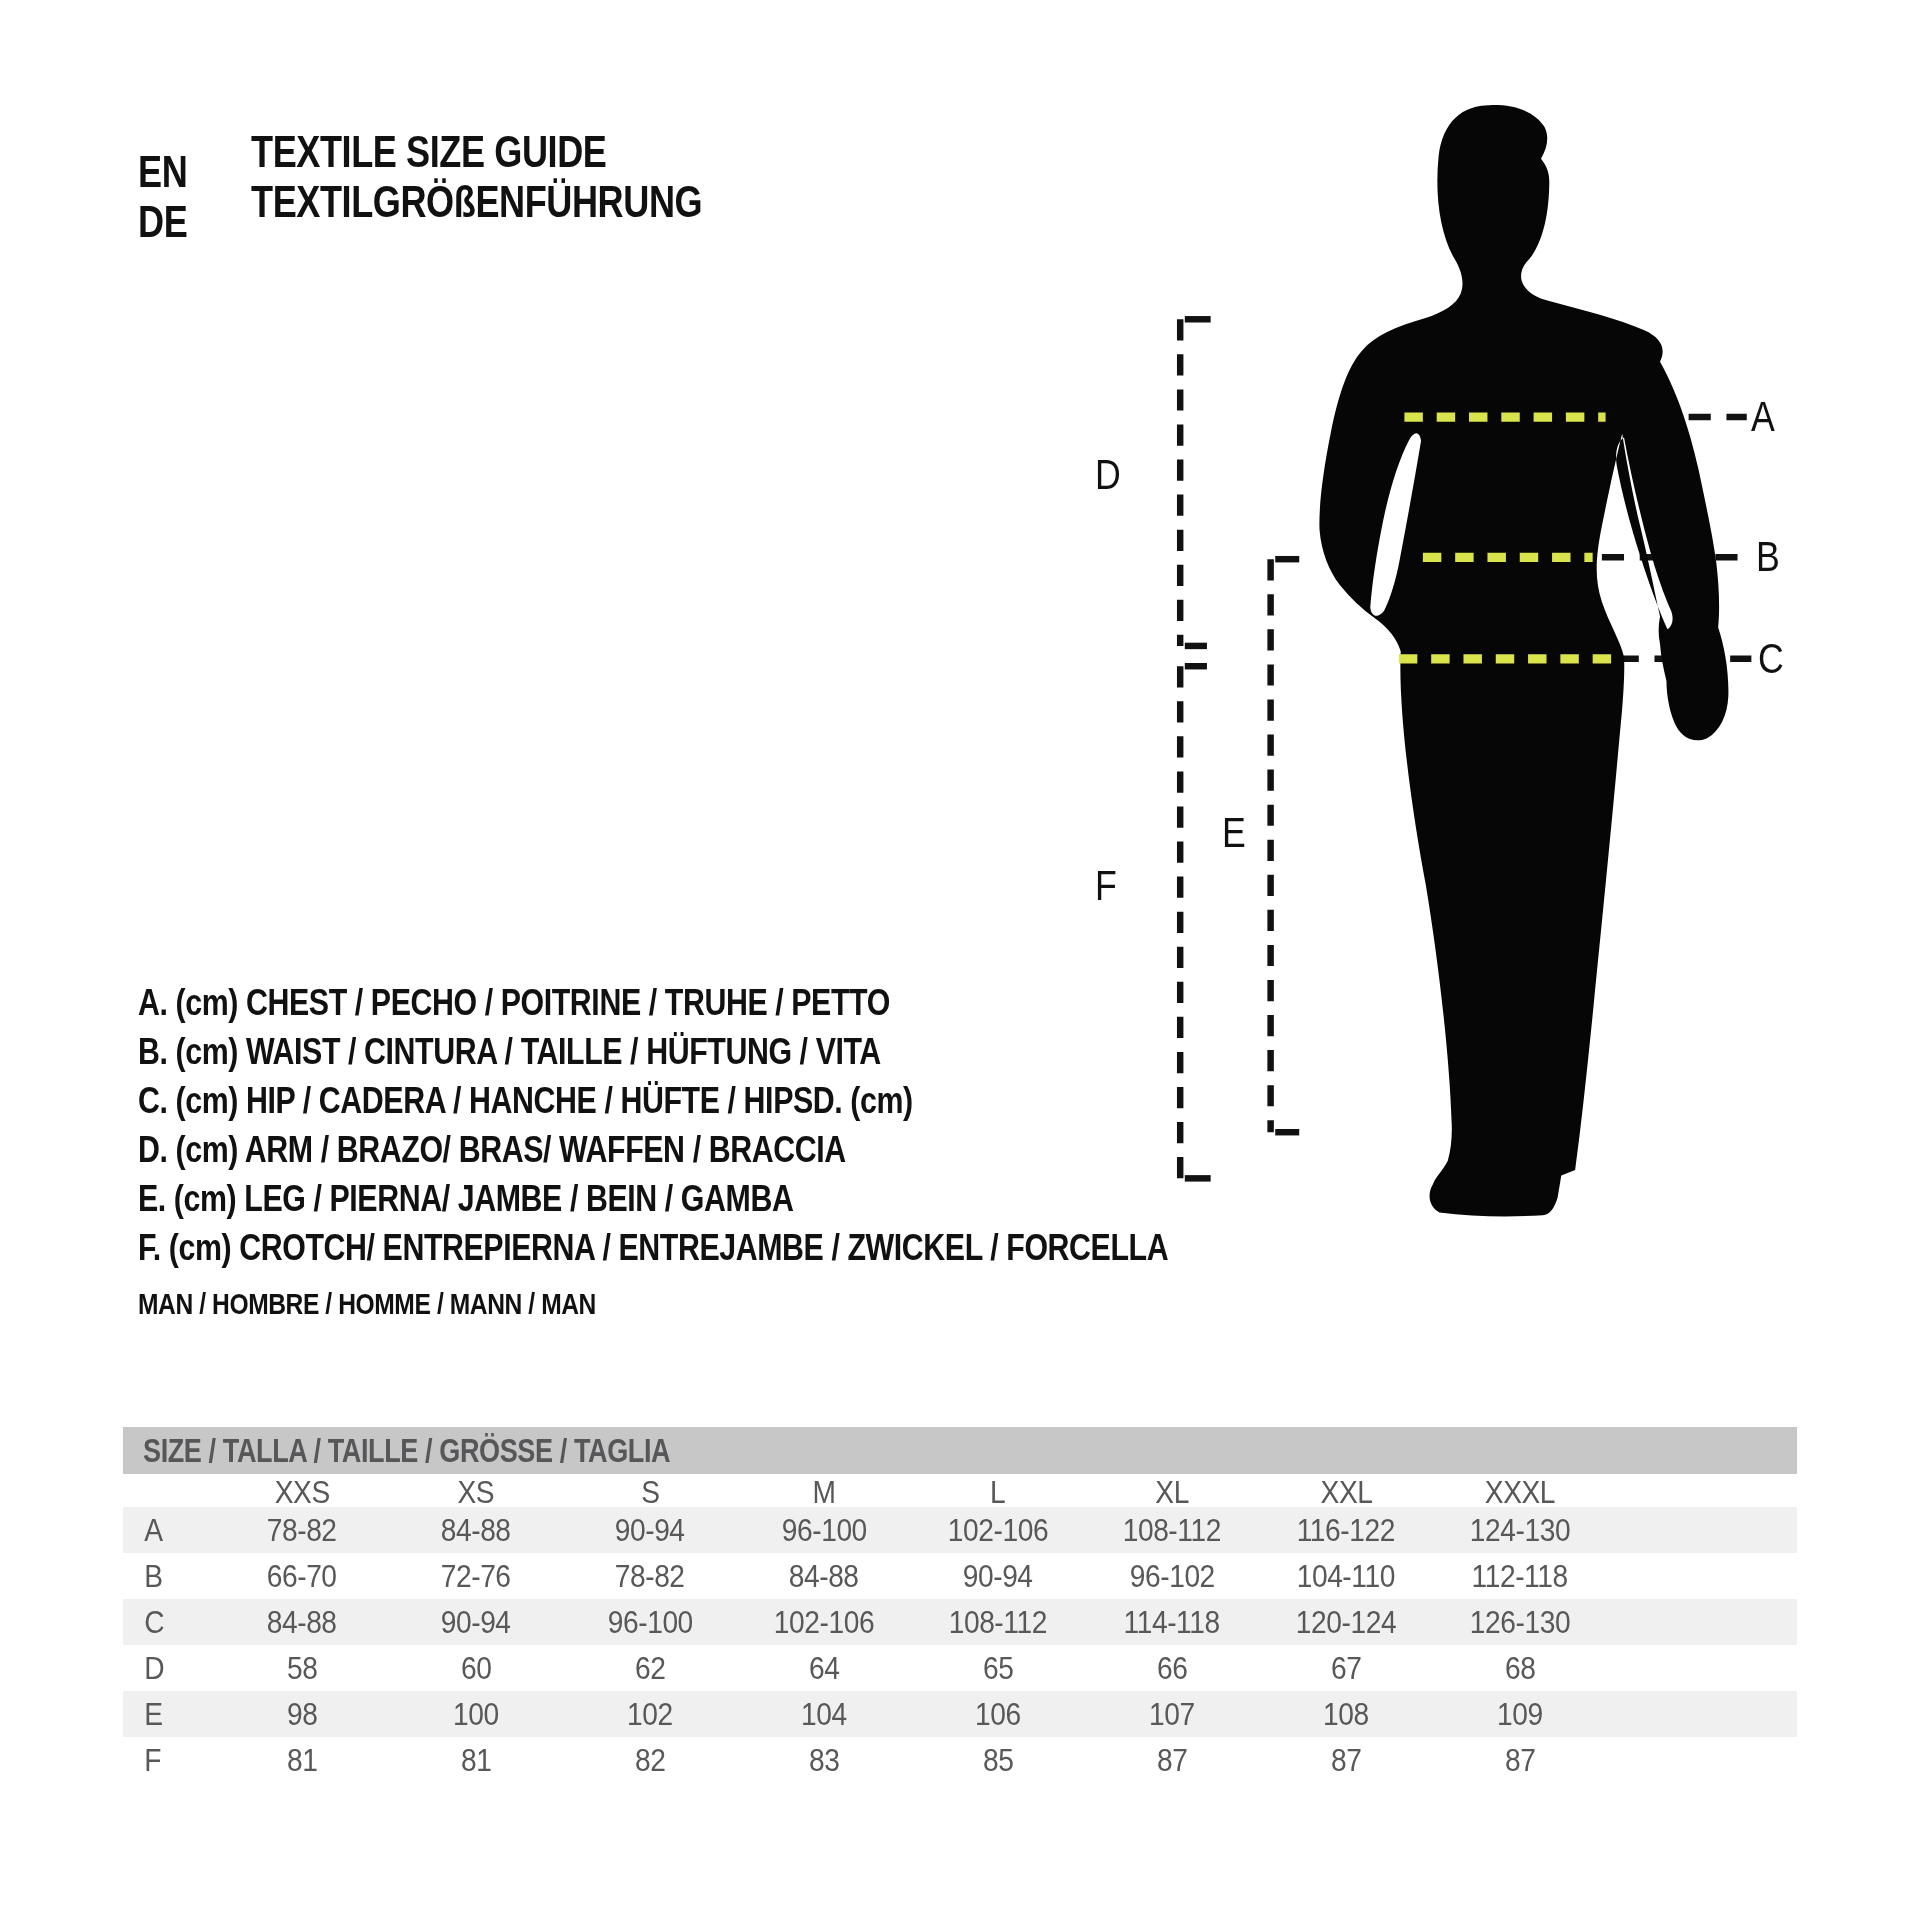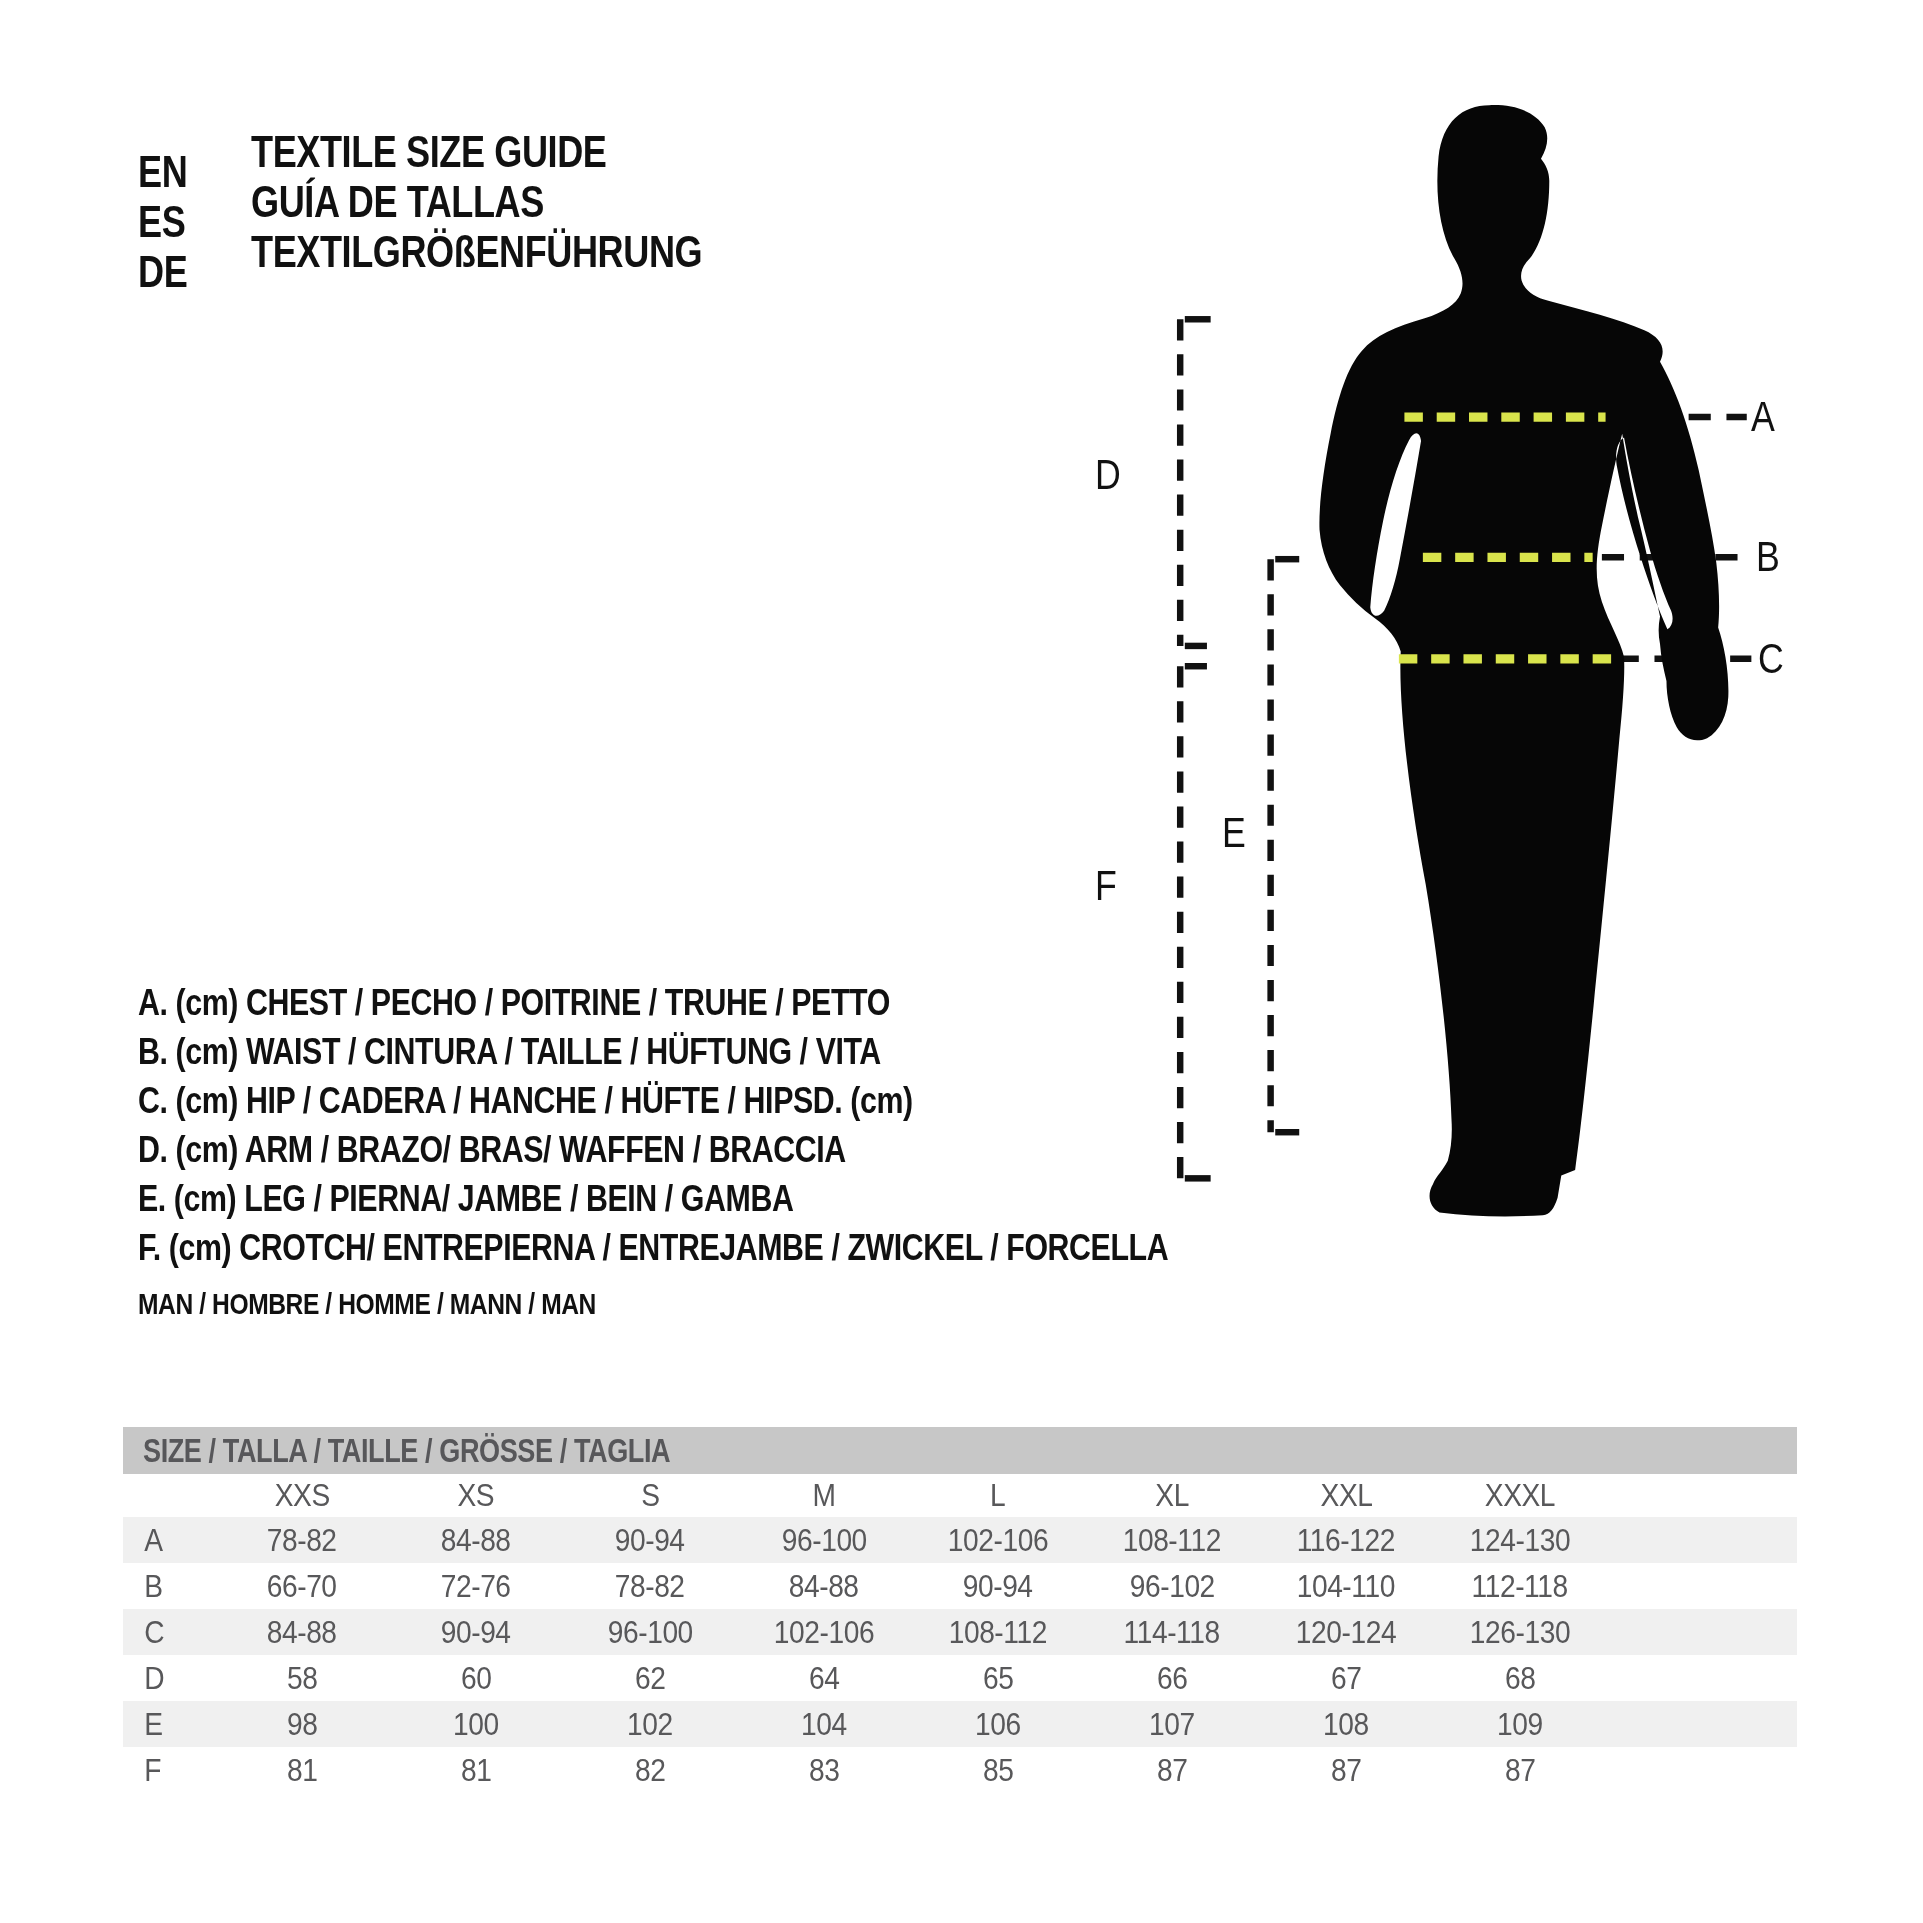--- a/index.html
+++ b/index.html
@@ -22,38 +22,34 @@
   .gender{left:138px;top:1287px;font-size:30px;}
   
   .fig-label{font-size:42px;font-weight:400;transform:translate(-50%,-50%) scaleX(0.85);
              white-space:nowrap;}
   
   .size-table{left:123px;top:1427px;width:1674px;}
   .tbl-header{height:47px;background:#c7c7c7;display:flex;align-items:center;
               padding-left:20px;box-sizing:border-box;font-size:33px;color:#57575a;}
   .tbl-grid-row{display:grid;grid-template-columns:92px repeat(8,174px) 1fr;
                 align-items:center;font-size:32px;color:#58585a;}
-  .sizes-row{height:43px;}
+  .sizes-row{height:33px;}
   .data-row{height:46px;}
   .row-alt{background:#f0f0f0;}
   .cell{text-align:center;}
   .cell-label{text-align:left;padding-left:20px;}
   svg{display:block;}
 </style>
 </head>
 <body>
 
 <div class="abs lang-block">
   <div class="lang-row">
     <span class="lang-code"><span class="cond">EN</span></span>
     <span class="cond">TEXTILE SIZE GUIDE</span>
-  </div>
-  <div class="lang-row">
-    <span class="lang-code"><span class="cond">ES</span></span>
-    <span class="cond">GUÍA DE TALLAS</span>
   </div>
   <div class="lang-row">
     <span class="lang-code"><span class="cond">DE</span></span>
     <span class="cond">TEXTILGRÖßENFÜHRUNG</span>
   </div>
 </div>
 
 <svg class="abs" style="left:0;top:0;" width="1923" height="1923" viewBox="0 0 2084 2084">
 
   <g stroke="#111111" stroke-width="7" fill="none">

